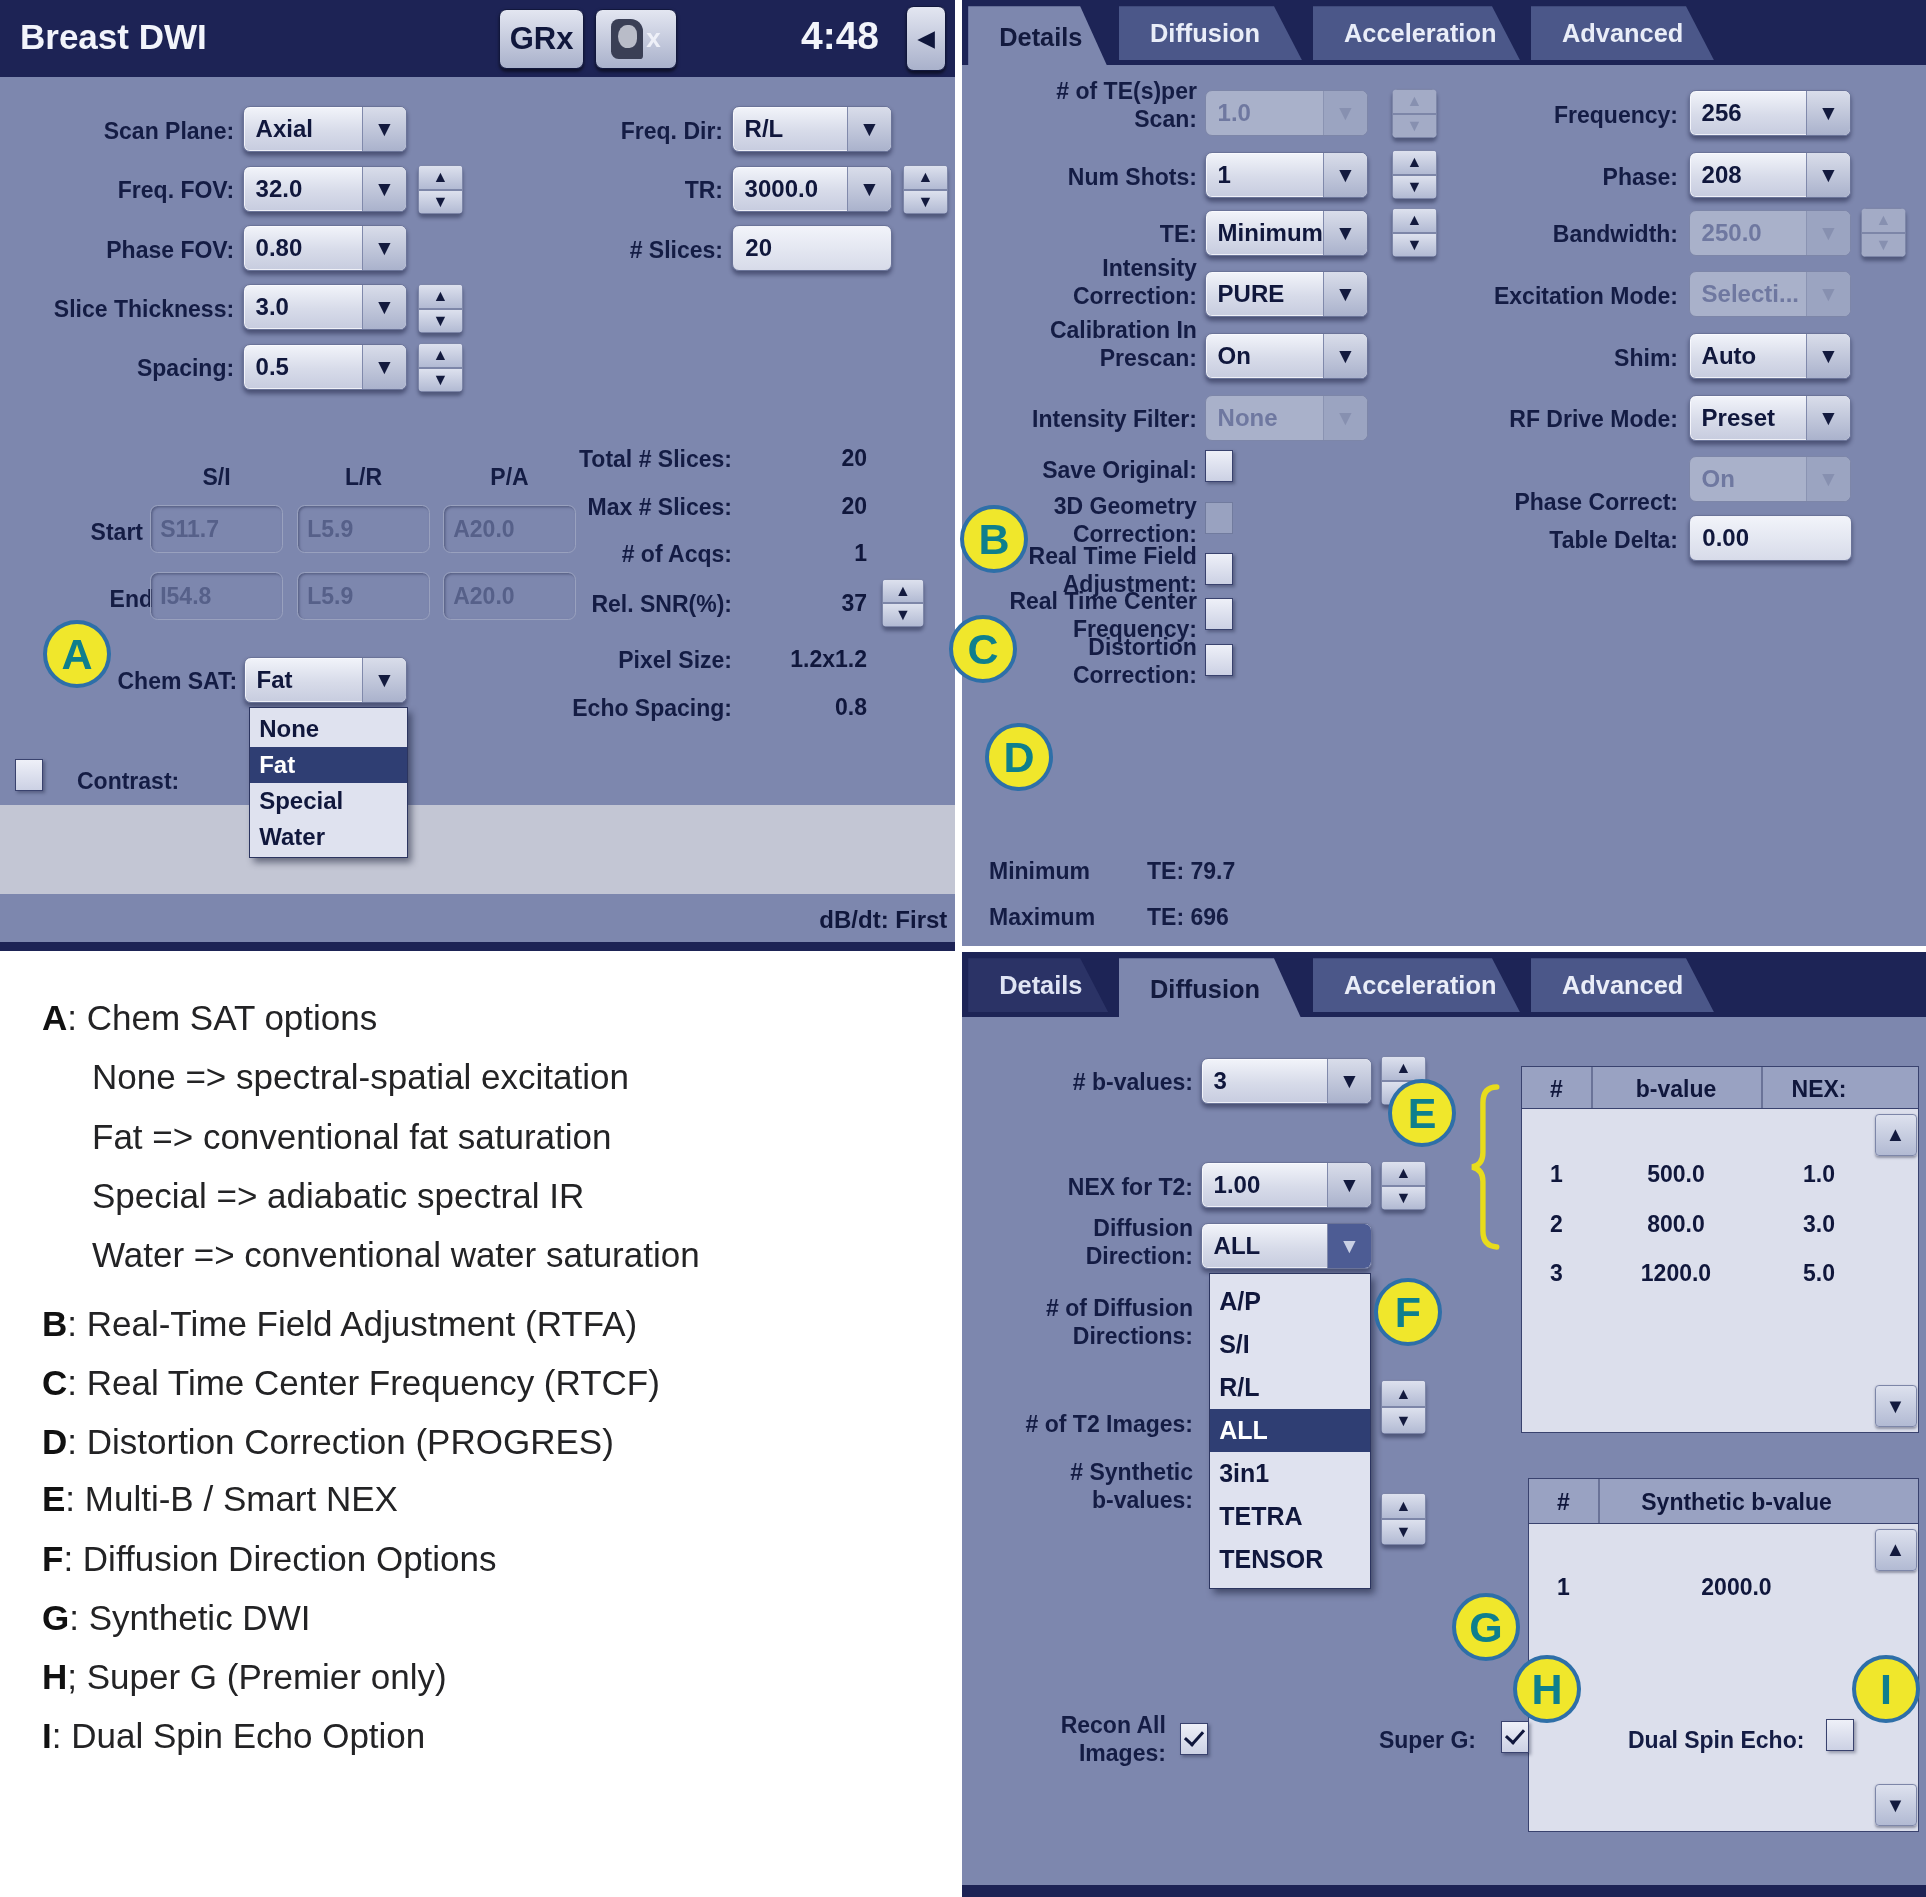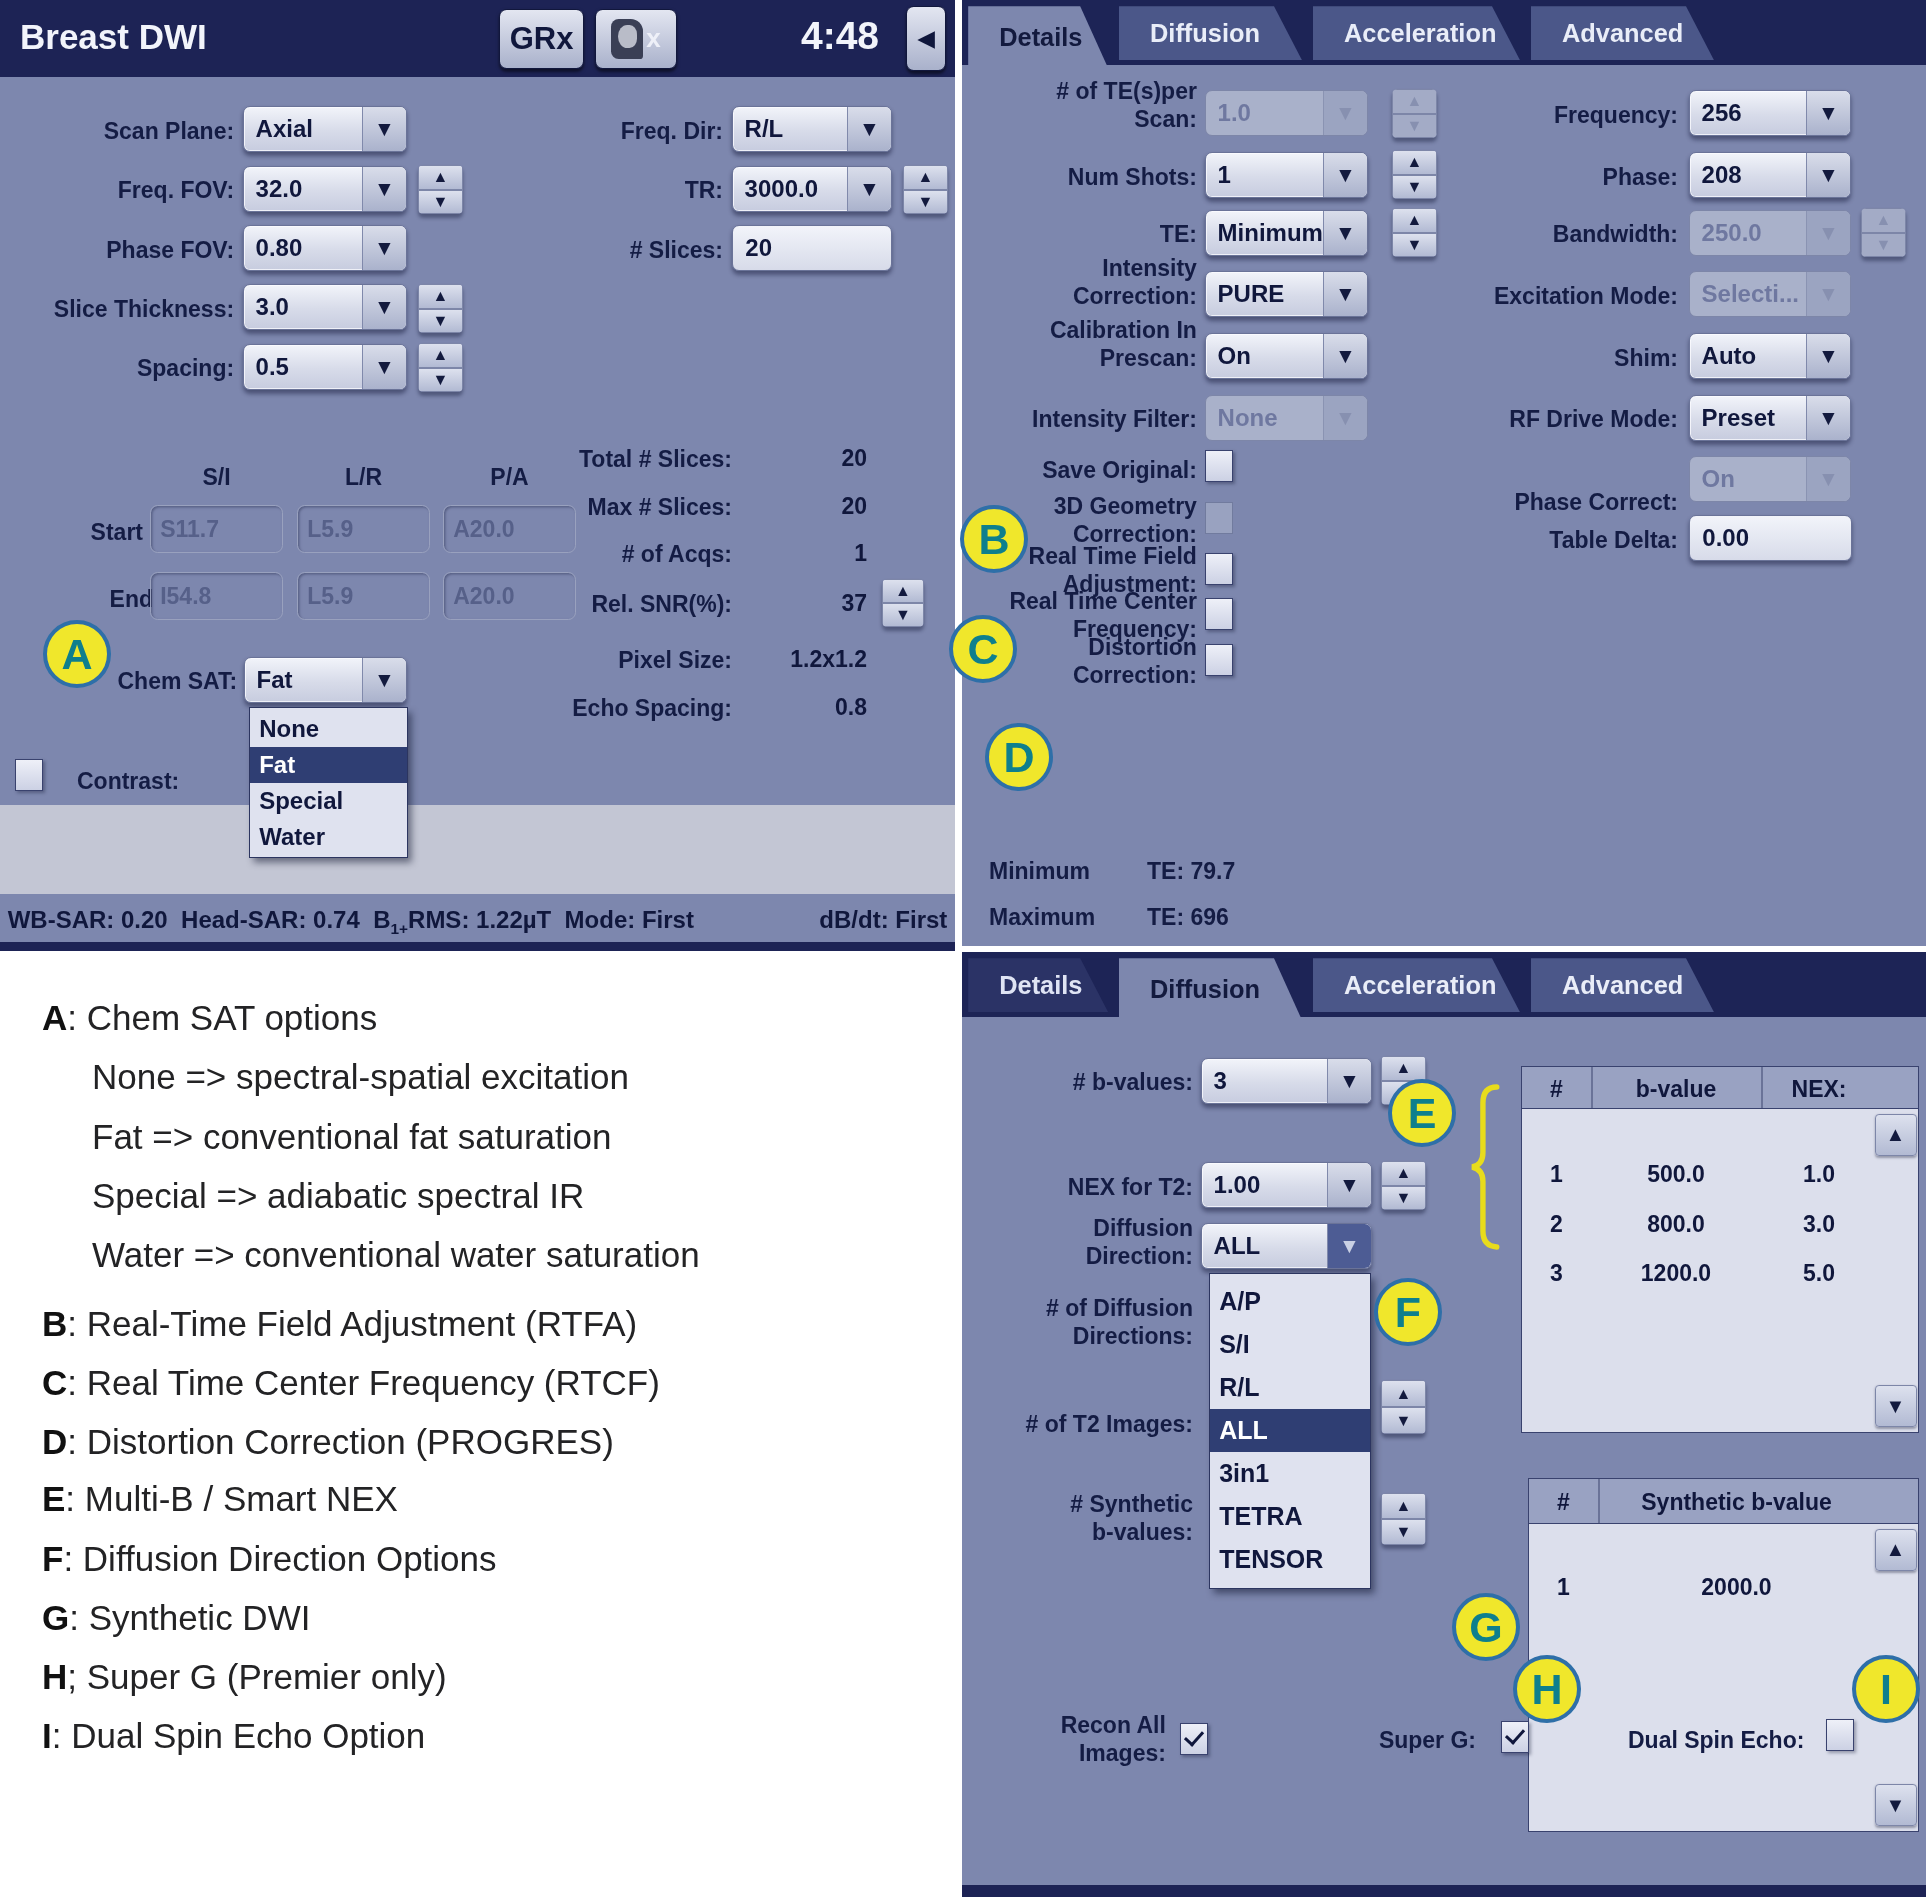--- a/index.html
+++ b/index.html
@@ -250,26 +250,20 @@
   <div class="ddlist" style="left:249px;top:707px;width:159px;height:151px;z-index:6;padding-top:3.1px;">
     <div class="dditem">None</div>
     <div class="dditem sel">Fat</div>
     <div class="dditem">Special</div>
     <div class="dditem">Water</div>
   </div>
 
   <div class="cb" style="left:15.4px;top:759px;"></div>
   <span class="lbl" style="left:77px;top:767px;width:154px;text-align:left;">Contrast:</span>
 
-  <span class="status" style="left:7.7px;top:906px;">
-    <span>WB-SAR: 0.20</span>&nbsp;
-    <span>Head-SAR: 0.74</span>&nbsp;
-    <span><span>B</span><sub>1+</sub><span>RMS: 1.22µT</span></span>&nbsp;
-    <span>Mode: First</span>
-  </span>
   <span class="status" style="right:7.7px;top:906px;">dB/dt: First</span>
 
   <div class="navystrip" style="left:0;top:942px;width:955px;height:8.5px;"></div>
 </section>
 
 <section class="panel" style="left:962px;top:0;width:965px;height:946px;">
   <div class="tabstrip"></div>
   <div class="tab active" style="left:6.2px;width:140px;">Details</div>
   <div class="tab" style="left:157px;width:183px;">Diffusion</div>
   <div class="tab" style="left:351px;width:207px;">Acceleration</div>
@@ -474,21 +468,21 @@
 
   <span class="lbl" style="left:0px;top:342px;width:231px;"># of Diffusion
 Directions:</span>
 
   <span class="lbl" style="left:0px;top:458px;width:231px;"># of T2 Images:</span>
   <div class="spin" style="left:419px;top:428px;height:54px;">
     <span class="half up"></span>
     <span class="half dn"></span>
   </div>
 
-  <span class="lbl" style="left:0px;top:538px;width:231px;"># Synthetic
+  <span class="lbl" style="left:0px;top:506px;width:231px;"># Synthetic
 b-values:</span>
   <div class="spin" style="left:419px;top:541px;height:52px;">
     <span class="half up"></span>
     <span class="half dn"></span>
   </div>
 
   <div class="tblhdr" style="left:566px;top:526px;width:391px;height:46px;">
     <span class="tcell" style="left:0;width:69px;top:10px;">#</span>
     <span class="tcell" style="left:69px;width:277px;top:10px;">Synthetic b-value</span>
     <span class="hdrdiv" style="left:69px;"></span>

